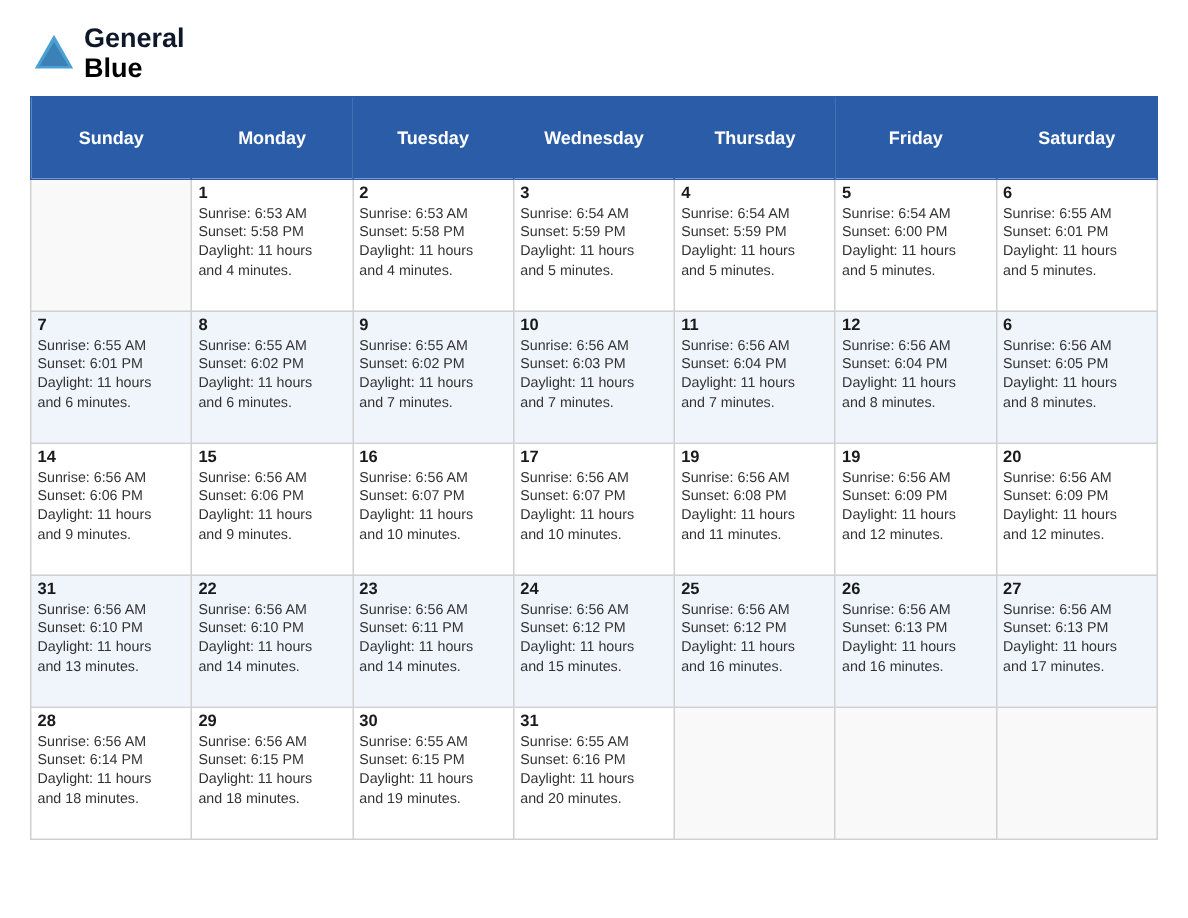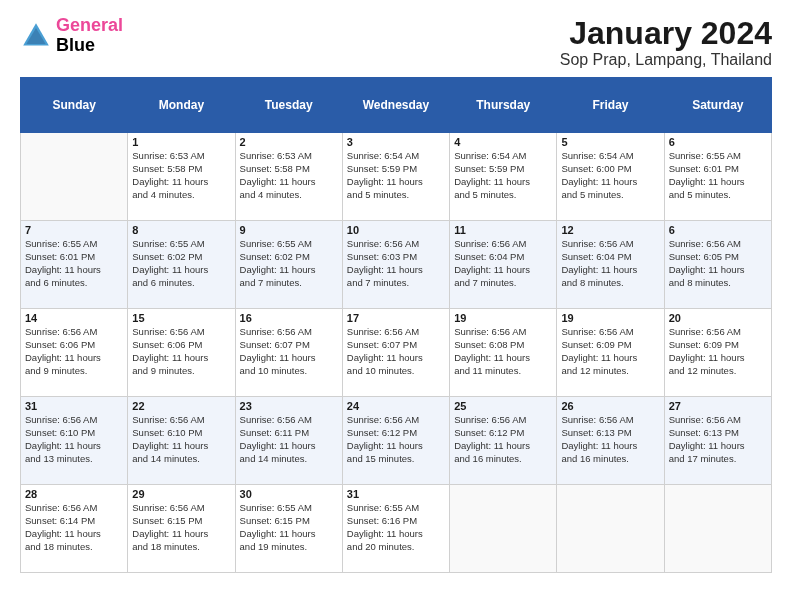--- a/index.html
+++ b/index.html
@@ -26,21 +26,21 @@
       display: flex;
       align-items: center;
     }
     .logo-text {
       font-size: 18px;
       font-weight: bold;
       color: #1a3a6e;
       line-height: 1.1;
     }
     .logo-text span {
-      color: #ec4899;
+      color: #0f172a;
     }
     .logo-icon {
       width: 32px;
       height: 32px;
       margin-right: 4px;
     }
     .title-block {
       text-align: right;
     }
     .month-title {
@@ -102,24 +102,20 @@
   <div class="header">
     <div class="logo">
       <svg class="logo-icon" viewBox="0 0 40 40">
         <polygon points="20,4 36,32 4,32" fill="#4a9fd4"></polygon>
         <polygon points="20,10 32,30 8,30" fill="#1a3a6e" opacity="0.3"></polygon>
       </svg>
       <div class="logo-text">
         <div><span>General</span></div>
         <div><span style="color:#000000;">Blue</span></div>
       </div>
-    </div>
-    <div class="title-block">
-      <div class="month-title">January 2024</div>
-      <div class="location-title">Sop Prap, Lampang, Thailand</div>
     </div>
   </div>
 
   <table class="calendar">
     <thead>
       <tr>
         <th>Sunday</th>
         <th>Monday</th>
         <th>Tuesday</th>
         <th>Wednesday</th>

